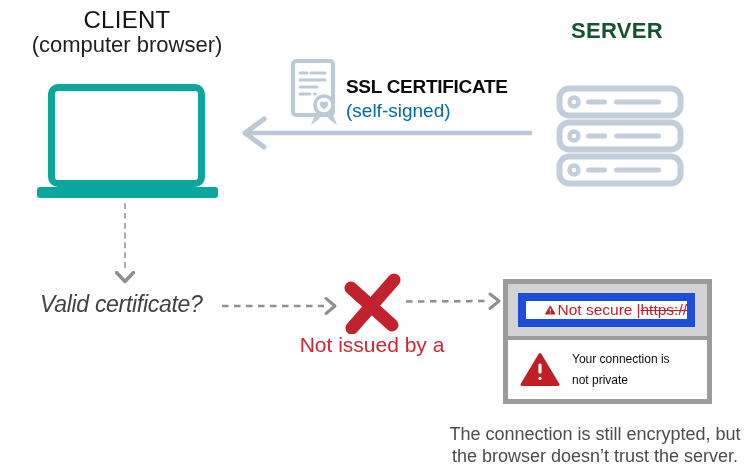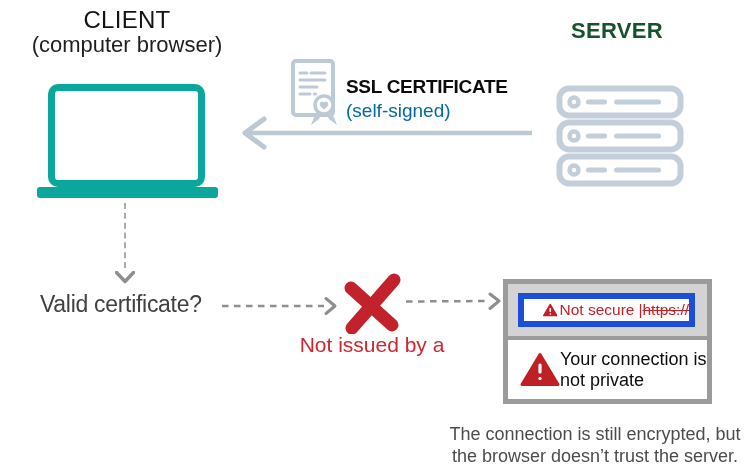--- a/index.html
+++ b/index.html
@@ -29,39 +29,39 @@
     border-left:2px dashed #ababab; }
 
   
   .ssl-label { left:346px; top:76px; font-size:19px; font-weight:bold;
     color:#0c0c0c; letter-spacing:-0.3px; white-space:nowrap; }
   .self-signed { left:346px; top:100px; width:144px; text-align:left;
     font-size:19px; color:#0369a1; }
 
   
   .valid-q { left:40px; top:291px; font-size:23px; color:#414042;
-    letter-spacing:-0.3px; white-space:nowrap; }
+    letter-spacing:-0.3px; white-space:nowrap;font-style:italic; }
   .verdict { left:262px; top:332px; width:220px; text-align:center;
     font-size:21px; color:#cf2630; line-height:25px; }
 
   
   .browser-frame { left:503px; top:279px; width:209px; height:125px;
     border:5px solid #9b9b9b; background:#d3d3d3; }
   .addr-band { height:52px; display:flex; align-items:center; }
   .addr-bar { margin-left:10px; width:177px; height:34px; background:#fff;
-    border:6px solid #1d4ed8; display:flex; align-items:center;
+    border:8px solid #1d4ed8; display:flex; align-items:center;
     padding-left:19px; }
   .addr-text { font-size:15.5px; color:#c42127; white-space:nowrap;
     margin-left:2px; }
   .addr-text .sep { margin-left:4px; }
   .addr-text .url { text-decoration:line-through; }
   .dialog { border-top:4px solid #9b9b9b; background:#fff; height:63px;
     display:flex; align-items:center; }
   .dialog-tri { margin-left:12px; flex:0 0 auto; }
-  .dialog-text { font-size:18px; line-height:21px;
+  .dialog-text { margin-left:12px; font-size:12px; line-height:21px;
     color:#0d0d0d; }
 
   .footnote { left:440px; top:407px; width:310px; text-align:center;
     font-size:18px; color:#4b4c4e; line-height:22px;margin-top:16px; }
 
   svg { display:block; }
 </style>
 </head>
 <body>
 

